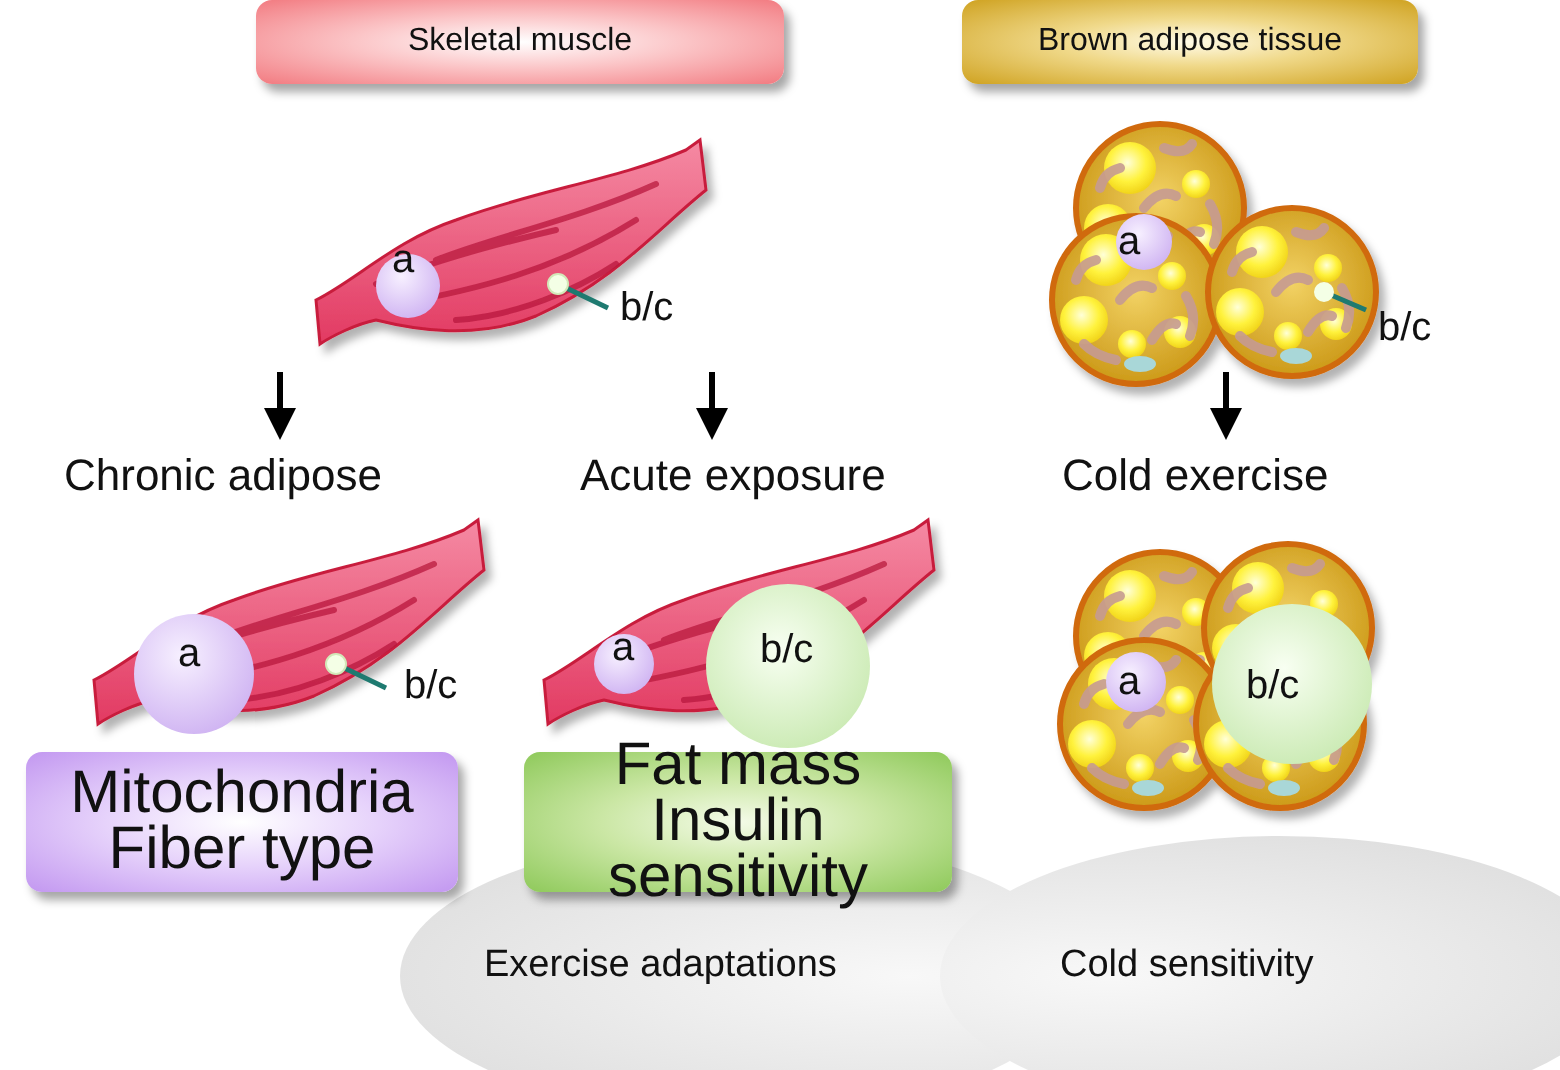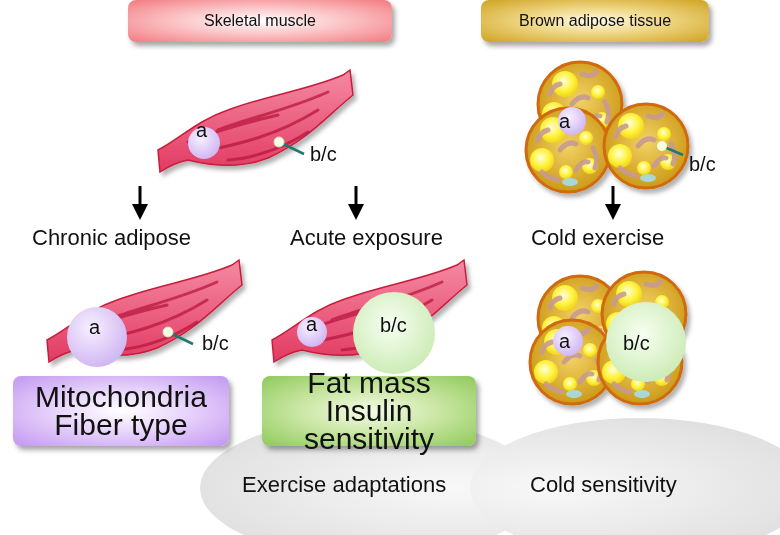--- a/index.html
+++ b/index.html
@@ -19,21 +19,21 @@
                 display:flex; flex-direction:column; align-items:center; justify-content:center; }
   .res-mito { left:13px; top:376px; width:216px; height:70px;
               background: radial-gradient(ellipse at center, #ffffff 0%, #e6d2fb 45%, #c297f0 100%); }
   .res-fat { left:262px; top:376px; width:214px; height:70px;
              background: radial-gradient(ellipse at center, #f4fbe8 0%, #cbe7a5 45%, #8ec95a 100%); }
   .ellipse-bg { position:absolute; border-radius:50%; }
   .ell-ex { left:200px; top:418px; width:340px; height:140px;
             background: radial-gradient(ellipse at 75% 50%, #f8f8f8 0%, #d9d9d9 100%); }
   .ell-cold { left:470px; top:418px; width:340px; height:140px;
               background: radial-gradient(ellipse at 25% 50%, #f8f8f8 0%, #d9d9d9 100%); }
-  .adapt { position:absolute; font-size:22px; white-space:nowrap; }
+  .adapt { position:absolute; font-size:19px; white-space:nowrap; }
   svg.abs { overflow:visible; }
 </style>
 </head>
 <body>
 
 <div class="ellipse-bg ell-ex"></div>
 <div class="ellipse-bg ell-cold"></div>
 
 <div class="header-box hdr-muscle">
   <span>Skeletal muscle</span>

